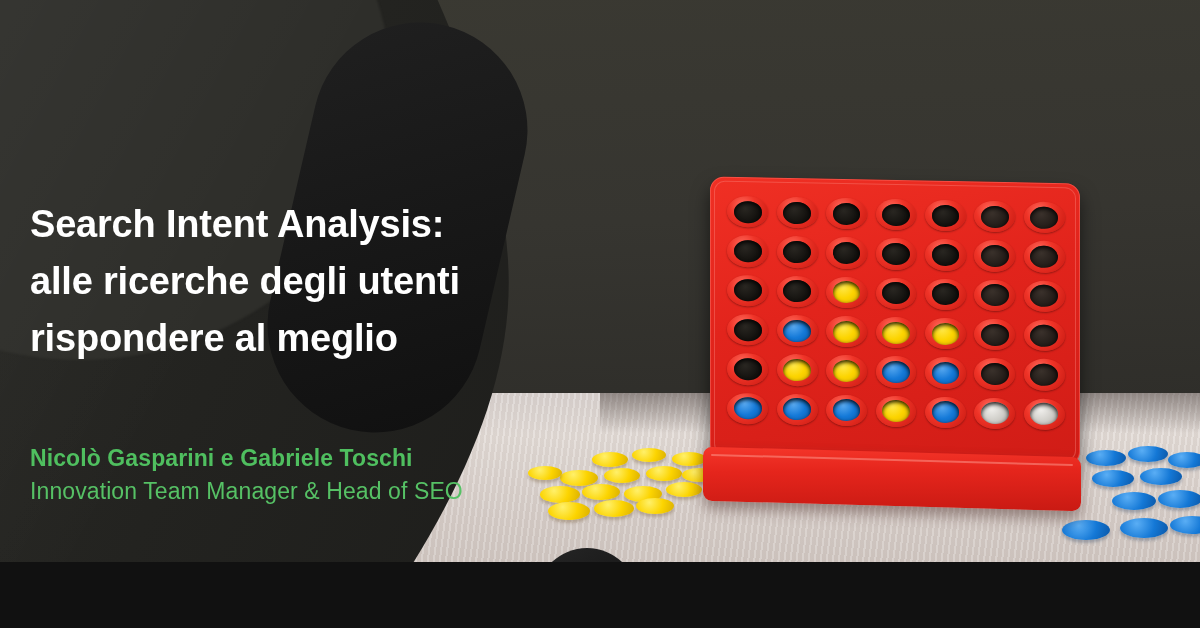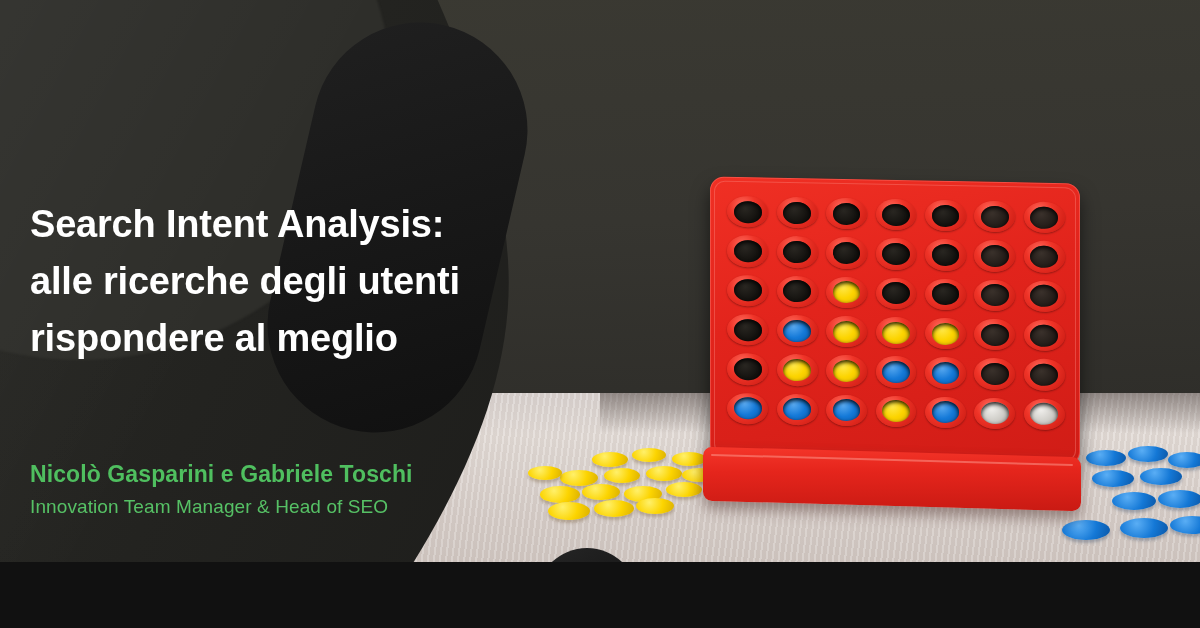--- a/index.html
+++ b/index.html
@@ -112,27 +112,27 @@
     clip-path:path("M0,0 L480,0 C520,90 560,180 568,300 C576,420 520,540 430,628 L0,628 Z");
   }
 
   
   .text-block{position:absolute;left:30px;top:196px;width:540px;}
   .title{
     color:#ffffff;font-size:38px;line-height:57px;font-weight:700;
     letter-spacing:-.2px;margin:0;
   }
   .title .ln{display:block;white-space:nowrap;}
-  .byline{position:absolute;left:30px;top:459px;width:560px;}
+  .byline{position:absolute;left:30px;top:443px;width:560px;}
   .author{
     color:#4fbf5f;font-size:23px;font-weight:700;line-height:30px;
     margin:0 0 6px 0;letter-spacing:.1px;white-space:nowrap;
   }
   .role{
-    color:#56c165;font-size:19px;font-weight:400;line-height:24px;margin:0;
+    color:#56c165;font-size:23px;font-weight:400;line-height:24px;margin:0;
     letter-spacing:.1px;white-space:nowrap;
   }
 </style>
 </head>
 <body>
 
 <div id="stage">
 
   <div class="photo">
     <div class="photo-wall"></div>

